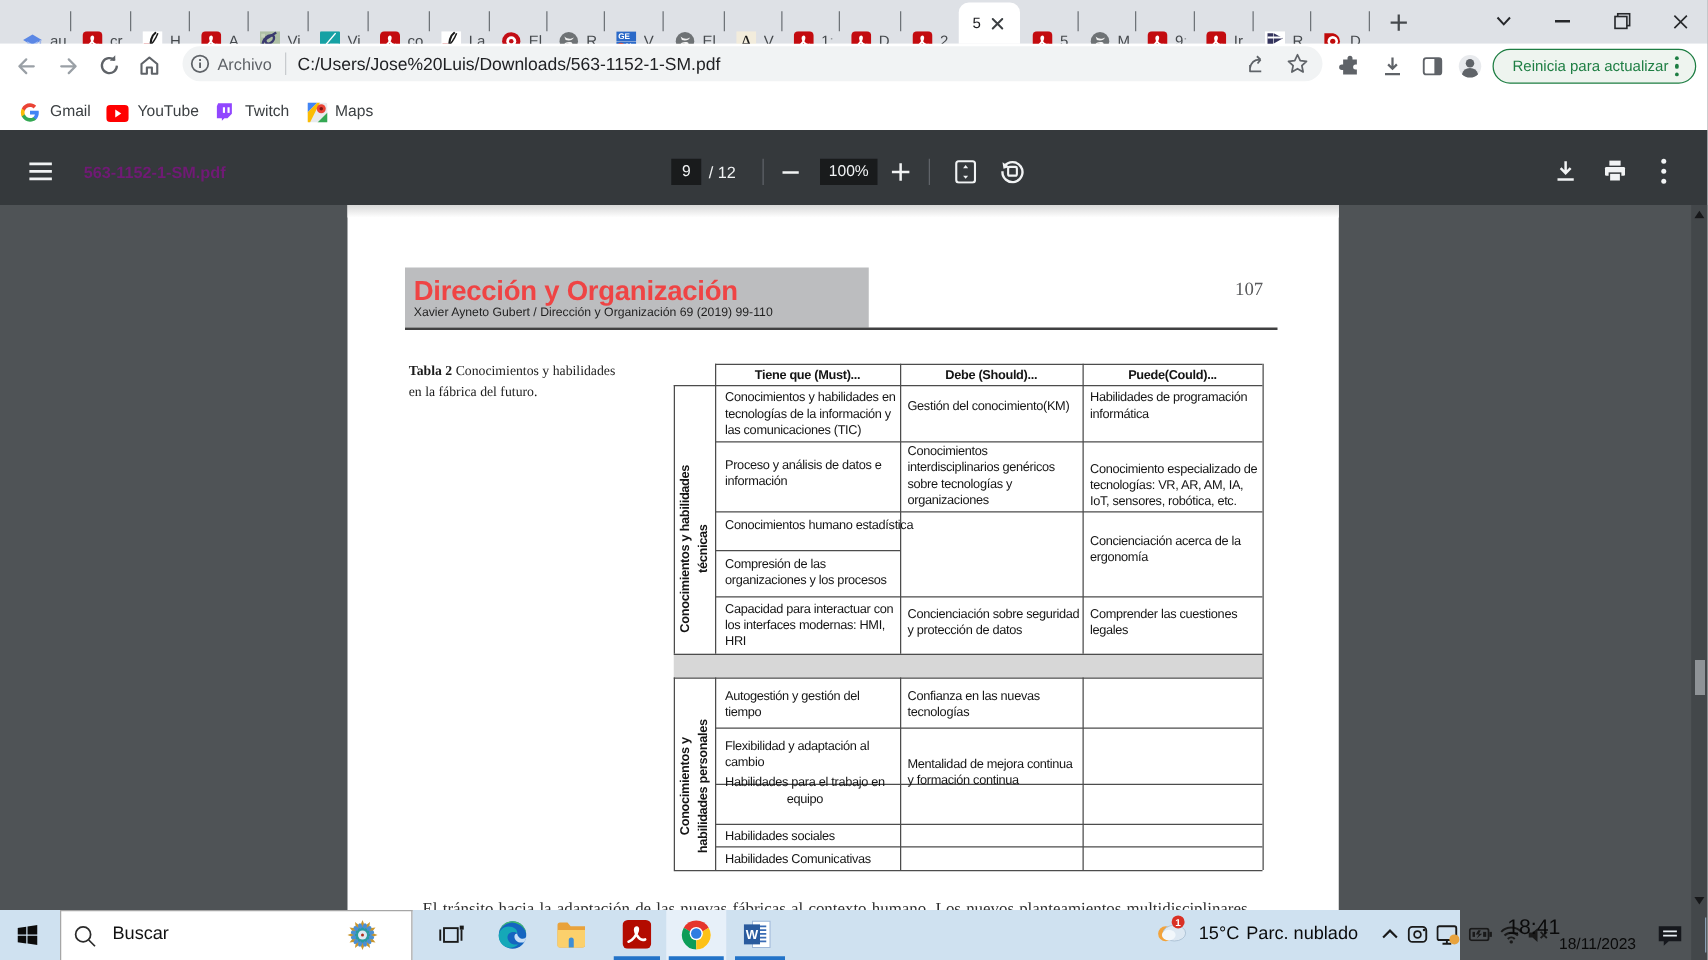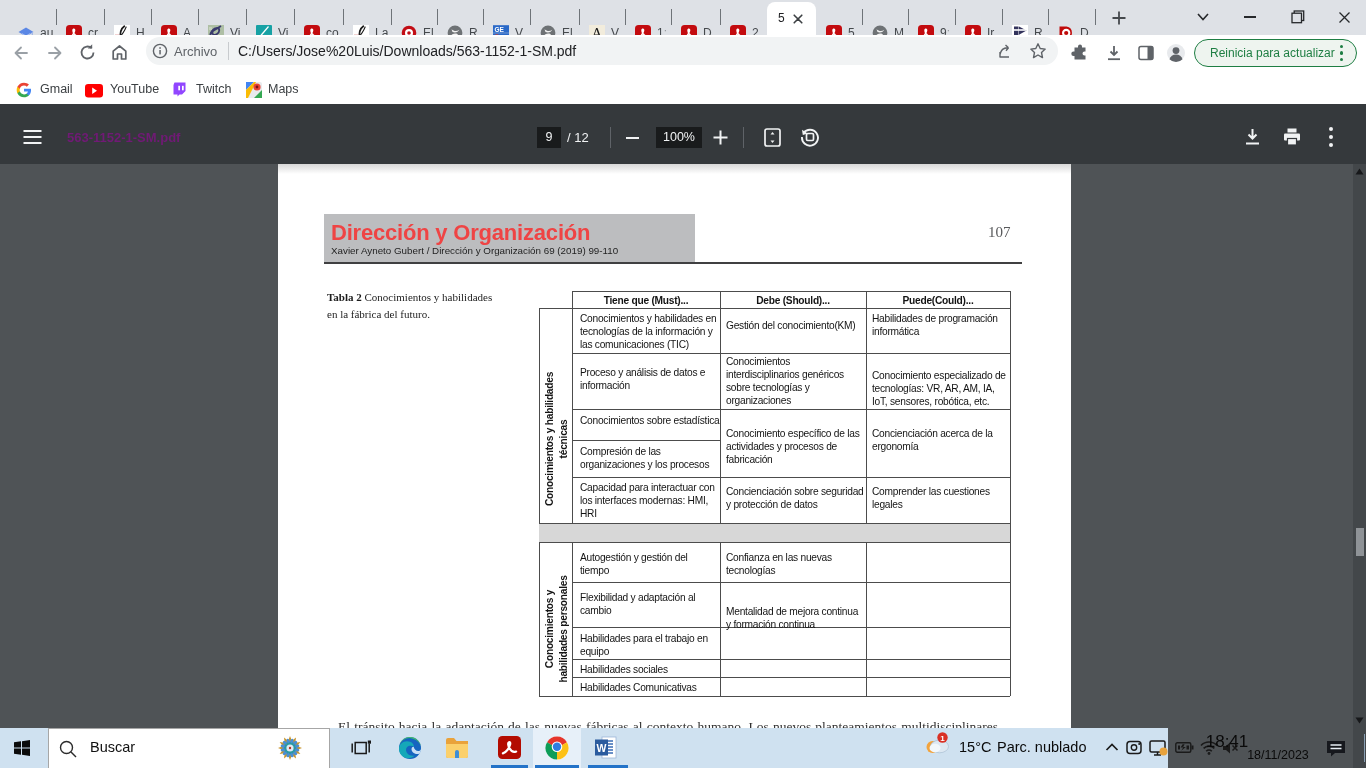--- a/index.html
+++ b/index.html
@@ -432,32 +432,31 @@
     <div style="position:absolute;left:261px;top:532px;width:471px;height:1.2px;background:#4c4c4c"></div>
     <div class="tc" style="left:294px;top:130px;width:148px;text-align:center;font-weight:bold;">Tiene que (Must)...</div>
     <div class="tc" style="left:442px;top:130px;width:146px;text-align:center;font-weight:bold;">Debe (Should)...</div>
     <div class="tc" style="left:588px;top:130px;width:144px;text-align:center;font-weight:bold;">Puede(Could)...</div>
     <div class="tc" style="left:302px;top:148px;">Conocimientos y habilidades en<br>tecnologías de la información y<br>las comunicaciones (TIC)</div>
     <div class="tc" style="left:448px;top:155px;">Gestión del conocimiento(KM)</div>
     <div class="tc" style="left:594px;top:148px;">Habilidades de programación<br>informática</div>
     <div class="tc" style="left:302px;top:202px;">Proceso y análisis de datos e<br>información</div>
     <div class="tc" style="left:448px;top:191px;">Conocimientos<br>interdisciplinarios genéricos<br>sobre tecnologías y<br>organizaciones</div>
     <div class="tc" style="left:594px;top:191px;margin-top:14px;">Conocimiento especializado de<br>tecnologías: VR, AR, AM, IA,<br>IoT, sensores, robótica, etc.</div>
-    <div class="tc" style="left:302px;top:250px;">Conocimientos sobre estadística</div>
+    <div class="tc" style="left:302px;top:250px;">Conocimientos humano estadística</div>
     <div class="tc" style="left:302px;top:281px;">Compresión de las<br>organizaciones y los procesos</div>
-    <div class="tc" style="left:448px;top:263px;">Conocimiento específico de las<br>actividades y procesos de<br>fabricación</div>
     <div class="tc" style="left:594px;top:263px;">Concienciación acerca de  la<br>ergonomía</div>
     <div class="tc" style="left:302px;top:317px;">Capacidad para interactuar con<br>los interfaces modernas: HMI,<br>HRI</div>
     <div class="tc" style="left:448px;top:321px;">Concienciación sobre seguridad<br>y protección de datos</div>
     <div class="tc" style="left:594px;top:321px;">Comprender las cuestiones<br>legales</div>
     <div class="tc" style="left:302px;top:386.5px;">Autogestión y gestión del<br>tiempo</div>
     <div class="tc" style="left:448px;top:386.5px;">Confianza en las nuevas<br>tecnologías</div>
     <div class="tc" style="left:302px;top:427px;">Flexibilidad y adaptación al<br>cambio</div>
     <div class="tc" style="left:448px;top:422px;margin-top:19px;">Mentalidad de mejora continua<br>y formación continua</div>
-    <div class="tc" style="left:302px;top:468px;">Habilidades para el trabajo en<br>equipo</div>
+    <div class="tc" style="left:302px;top:456px;text-align:center;">Habilidades para el trabajo en<br>equipo</div>
     <div class="tc" style="left:302px;top:499px;">Habilidades sociales</div>
     <div class="tc" style="left:302px;top:517px;">Habilidades Comunicativas</div>
     <div style="position:absolute;left:261px;top:144px;width:33px;height:215px">
           <div style="position:absolute;left:50%;top:calc(50% + 23px);transform:translate(-50%,-50%) rotate(-90deg);width:215px;text-align:center;font-weight:bold;font-size:10.2px;letter-spacing:-0.25px;line-height:13.5px;color:#141414">Conocimientos  y habilidades<br>técnicas</div>
         </div>
     <div style="position:absolute;left:261px;top:378px;width:33px;height:154px">
           <div style="position:absolute;left:50%;top:calc(50% + 10px);transform:translate(-50%,-50%) rotate(-90deg);width:154px;text-align:center;font-weight:bold;font-size:10.2px;letter-spacing:-0.25px;line-height:13.5px;color:#141414">Conocimientos y<br>habilidades  personales</div>
         </div>
     <div style="position:absolute;left:60px;top:555px;width:660px;height:10px;overflow:hidden;font-family:'Liberation Serif',serif;font-size:13.5px;color:#2f2f2f;text-align:justify">El tránsito hacia la adaptación de las nuevas fábricas al contexto humano. Los  nuevos  planteamientos  multidisciplinares  serán  más</div>
 

